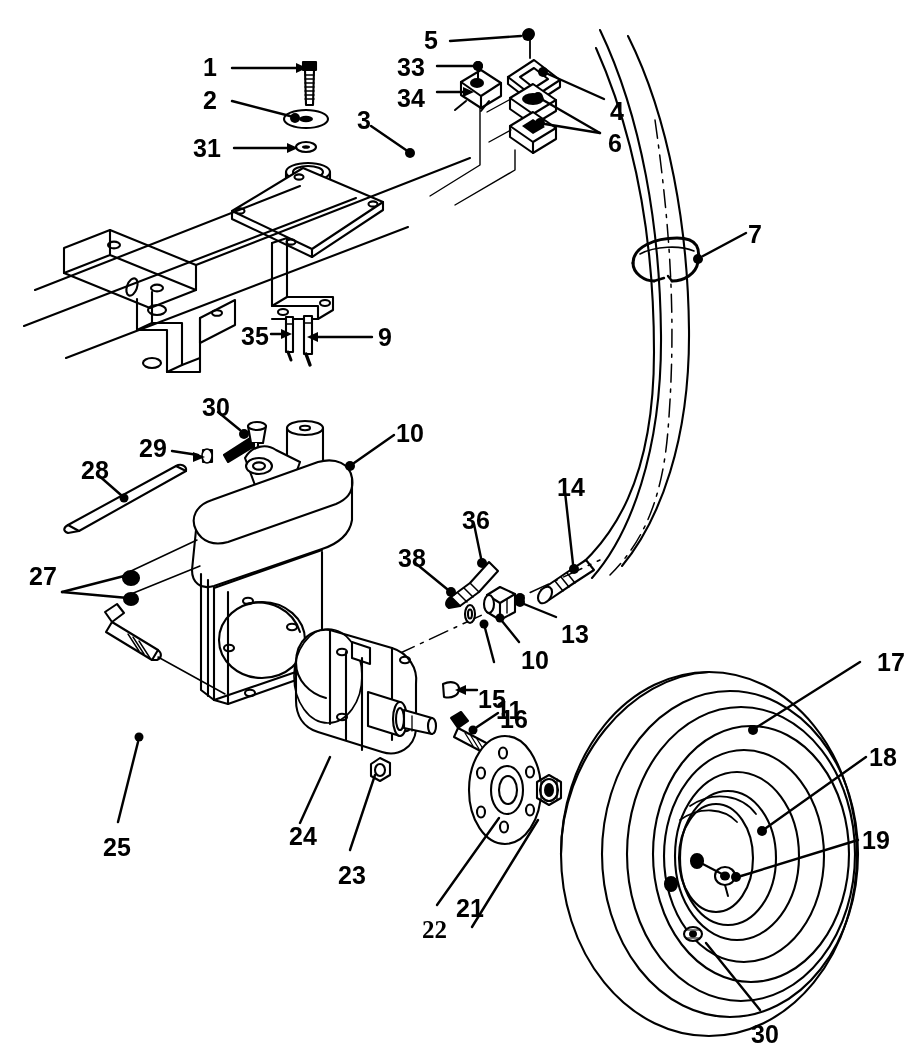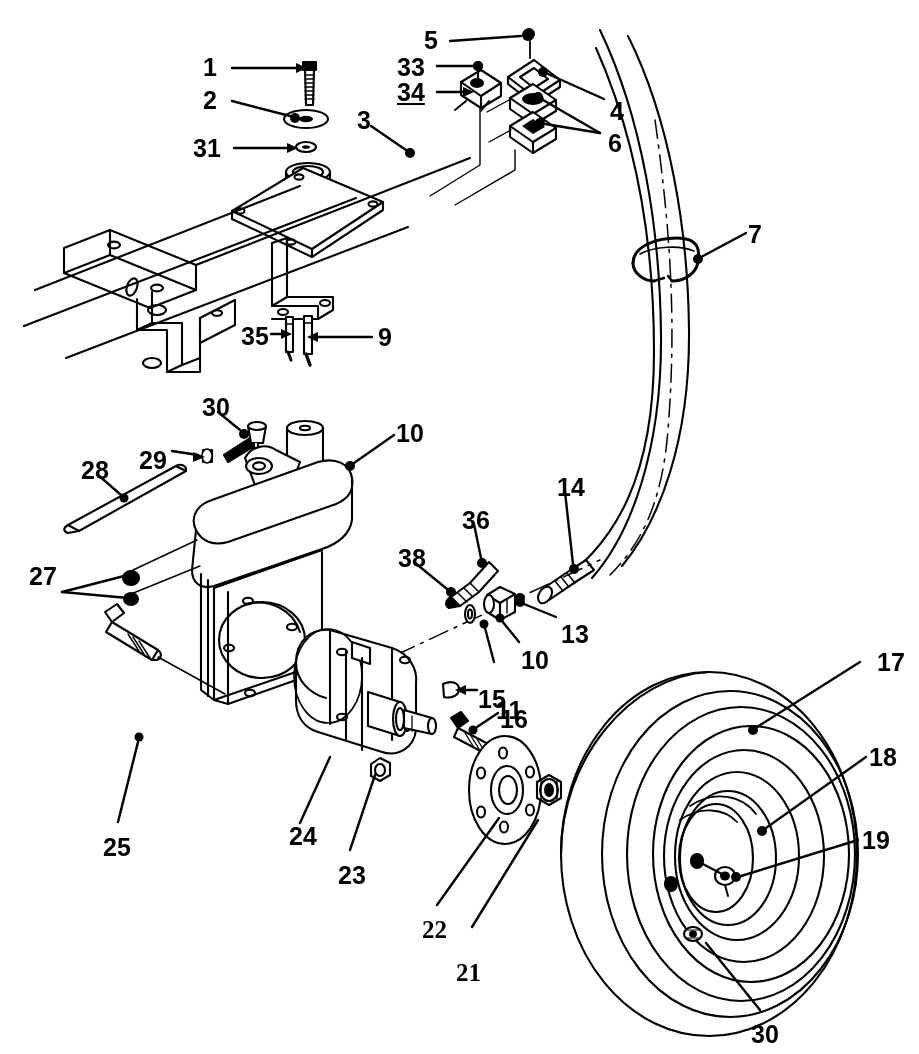--- a/index.html
+++ b/index.html
@@ -426,42 +426,42 @@
 
     </g>
   </svg>
 
   <div class="callout" style="left:203px;top:55px;">1</div>
   <div class="callout" style="left:203px;top:88px;">2</div>
   <div class="callout" style="left:193px;top:136px;">31</div>
   <div class="callout" style="left:357px;top:108px;">3</div>
   <div class="callout" style="left:424px;top:28px;">5</div>
   <div class="callout" style="left:397px;top:55px;">33</div>
-  <div class="callout" style="left:397px;top:80px;text-decoration:underline;">34</div>
+  <div class="callout" style="left:397px;top:86px;">34</div>
   <div class="callout" style="left:610px;top:99px;">4</div>
   <div class="callout" style="left:608px;top:131px;">6</div>
   <div class="callout" style="left:748px;top:222px;">7</div>
   <div class="callout" style="left:241px;top:324px;">35</div>
   <div class="callout" style="left:378px;top:325px;">9</div>
   <div class="callout" style="left:202px;top:395px;">30</div>
-  <div class="callout" style="left:139px;top:448px;text-align:center;">29</div>
+  <div class="callout" style="left:139px;top:436px;text-align:center;">29</div>
   <div class="callout" style="left:81px;top:458px;">28</div>
   <div class="callout" style="left:396px;top:421px;">10</div>
   <div class="callout" style="left:29px;top:564px;">27</div>
   <div class="callout" style="left:103px;top:835px;">25</div>
   <div class="callout" style="left:462px;top:508px;">36</div>
   <div class="callout" style="left:398px;top:546px;">38</div>
   <div class="callout" style="left:557px;top:475px;">14</div>
   <div class="callout" style="left:561px;top:622px;">13</div>
   <div class="callout" style="left:521px;top:648px;">10</div>
   <div class="callout" style="left:496px;top:669px;margin-top:29px;">11</div>
   <div class="callout" style="left:478px;top:687px;">15</div>
   <div class="callout" style="left:500px;top:707px;text-align:center;">16</div>
   <div class="callout" style="left:289px;top:824px;text-align:right;">24</div>
   <div class="callout" style="left:338px;top:863px;">23</div>
   <div class="callout" style="left:422px;top:917px;font-family:Liberation Serif, serif;">22</div>
-  <div class="callout" style="left:456px;top:960px;font-family:Liberation Serif, serif;">21</div>
+  <div class="callout" style="left:456px;top:896px;">21</div>
   <div class="callout" style="left:861px;top:650px;margin-left:16px;">17</div>
   <div class="callout" style="left:869px;top:745px;">18</div>
   <div class="callout" style="left:862px;top:828px;">19</div>
   <div class="callout" style="left:751px;top:1022px;">30</div>
 
 </div>
 
 </body></html>

